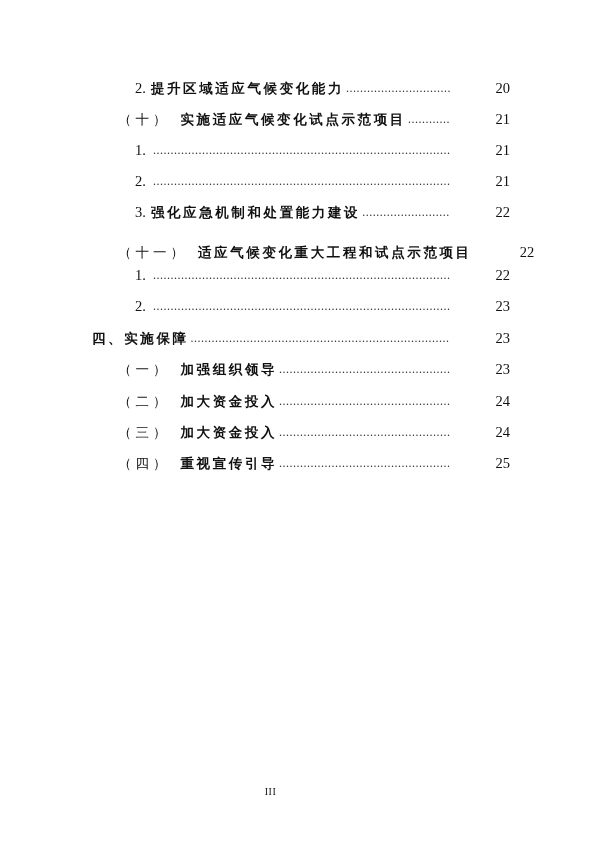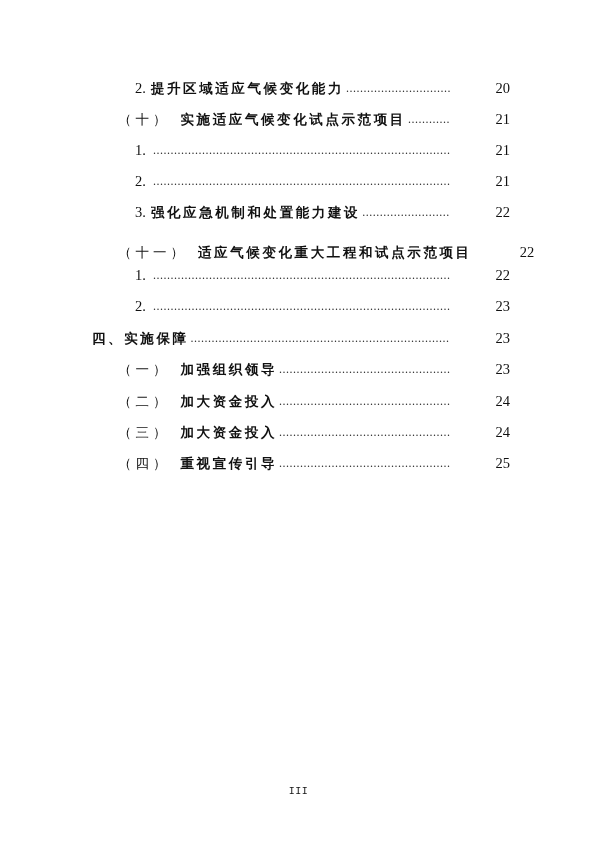--- a/index.html
+++ b/index.html
@@ -12,21 +12,21 @@
   .row .dots { flex: 1; overflow: hidden; margin: 0 2px; color: #333;
                font-family: "Liberation Serif", serif; font-size: 12px; letter-spacing: 0.5px; }
   .row .dots::before { content: "................................................................................................................................................................................................"; }
   .row .page { font-family: "Liberation Serif", serif; font-size: 14.5px; letter-spacing: 0; margin-left: 44px; }
   .lvl1 { left: 92px; width: 418px; }
   .lvl2 { left: 118px; width: 392px; }
   .lvl2 .num { letter-spacing: 4px; margin-right: 10px; }
   .lvl3 { left: 135px; width: 375px; }
   .lvl3 .num { font-family: "Liberation Serif", serif; font-size: 14.5px; margin-right: 5px; letter-spacing: 0; }
   .footer { position: absolute; top: 786px; left: 0; width: 541px; text-align: center;
-            font-family: Liberation Mono, monospace; font-size: 10px; letter-spacing: 0.5px; margin-left: 28px; }
+            font-family: Liberation Serif, serif; font-size: 10px; letter-spacing: 0.5px; }
 </style>
 </head>
 <body>
 
 <div class="toc">
   <div class="row lvl3" style="top:0px">
     <span class="num">2.</span>
     <span class="label">提升区域适应气候变化能力</span>
     <span class="dots"></span>
     <span class="page">20</span>

